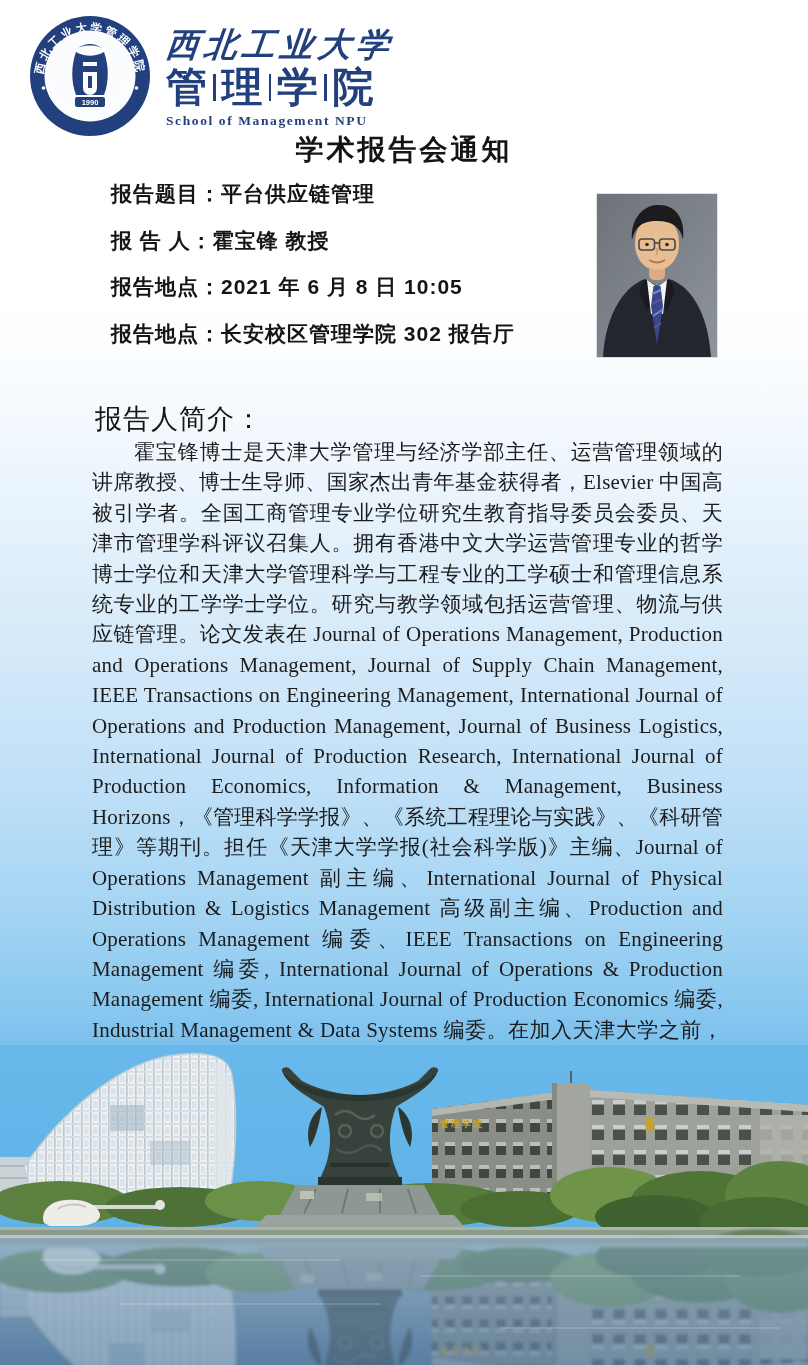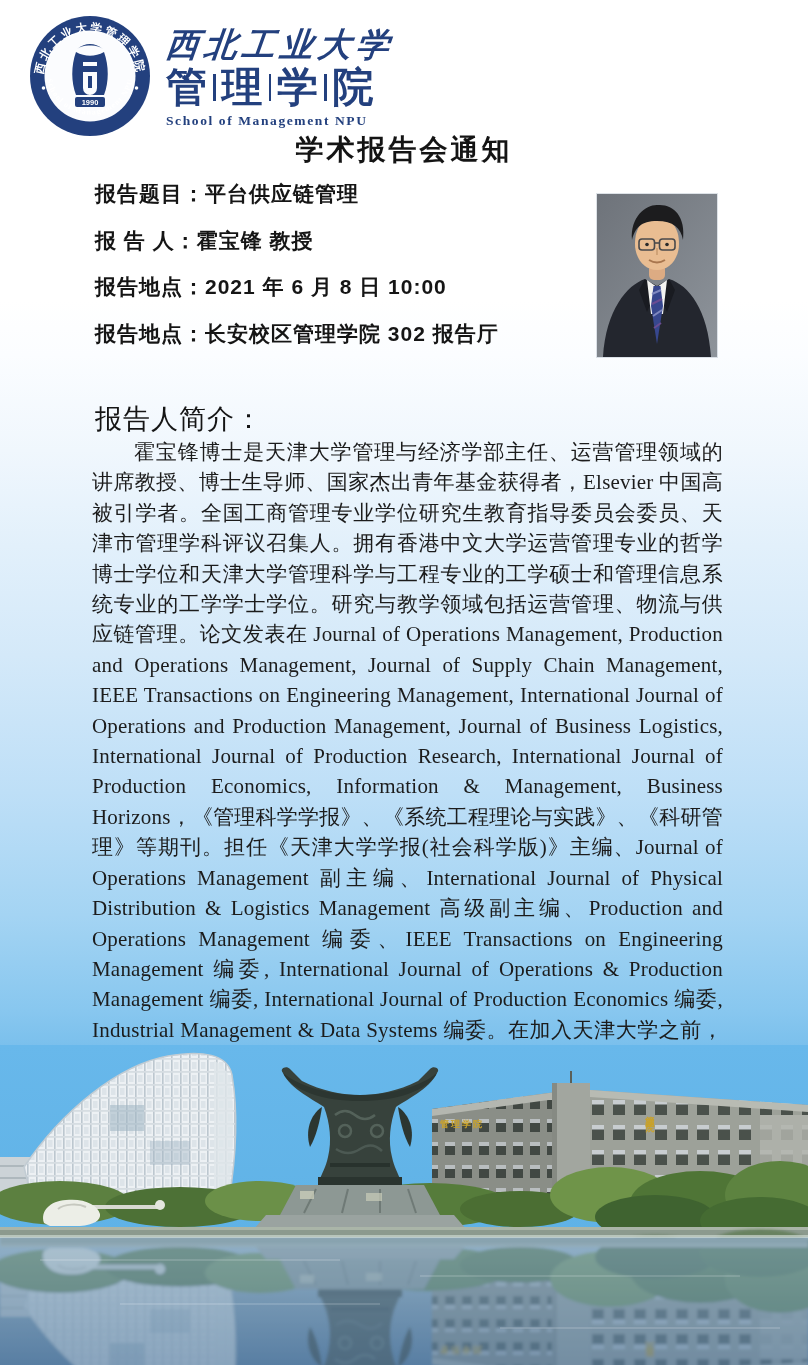--- a/index.html
+++ b/index.html
@@ -34,21 +34,21 @@
   }
   
   .title{
     position:absolute;top:131px;left:0;width:808px;
     text-align:center;font-size:28px;font-weight:900;
     color:#141414;letter-spacing:3px;
   }
   
   .info{position:absolute;left:95px;top:180px;}
   .info-row{height:24px;margin-bottom:22.5px;font-size:21px;font-weight:700;color:#151515;white-space:nowrap;}
-  .info-row .label{letter-spacing:1px;}
+  .info-row .label{letter-spacing:1px;margin-left:16px;}
   .info-row .value{letter-spacing:1px;}
   
   .photo{position:absolute;left:597px;top:194px;width:120px;height:163px;box-shadow:0 0 0 1px rgba(120,140,160,.25);}
   .photo svg{display:block;}
   
   .bio-heading{position:absolute;left:95px;top:401px;font-size:27px;font-weight:400;color:#151515;letter-spacing:1px;}
   .bio-text{
     position:absolute;left:92px;top:437px;width:631px;
     font-family:"Liberation Serif","DejaVu Serif",serif;
     font-size:21px;line-height:30.4px;color:#1c1c1c;
@@ -110,21 +110,21 @@
   <div class="title">学术报告会通知</div>
 
   <div class="info">
     <div class="info-row">
       <span class="label">报告题目：</span><span class="value">平台供应链管理</span>
     </div>
     <div class="info-row">
       <span class="label">报 告 人：</span><span class="value">霍宝锋 教授</span>
     </div>
     <div class="info-row">
-      <span class="label">报告地点：</span><span class="value">2021 年 6 月 8 日 10:00</span>
+      <span class="label">报告地点：</span><span class="value">2021 年 6 月 8 日 10:05</span>
     </div>
     <div class="info-row">
       <span class="label">报告地点：</span><span class="value">长安校区管理学院 302 报告厅</span>
     </div>
   </div>
 
   <div class="photo">
     <svg width="120" height="163" viewBox="0 0 120 163">
       <defs>
         <linearGradient id="pbg" x1="0" y1="0" x2="1" y2="1">

